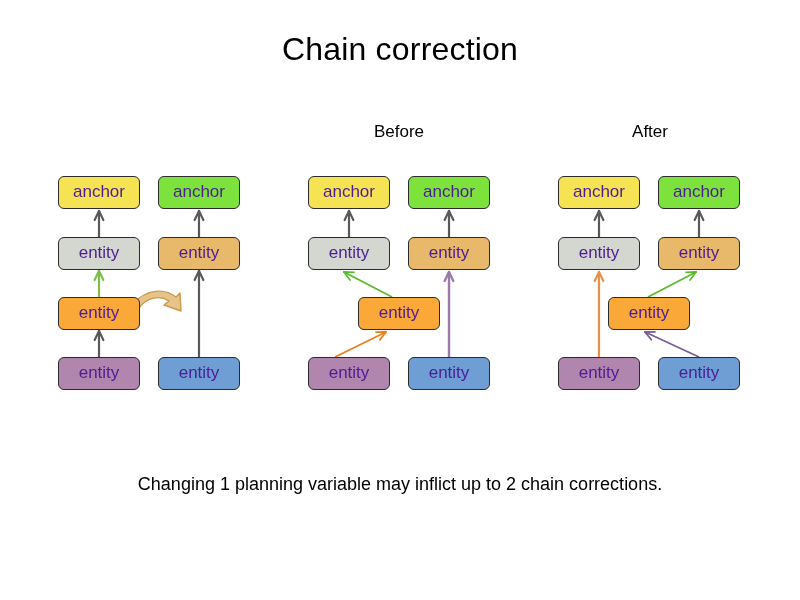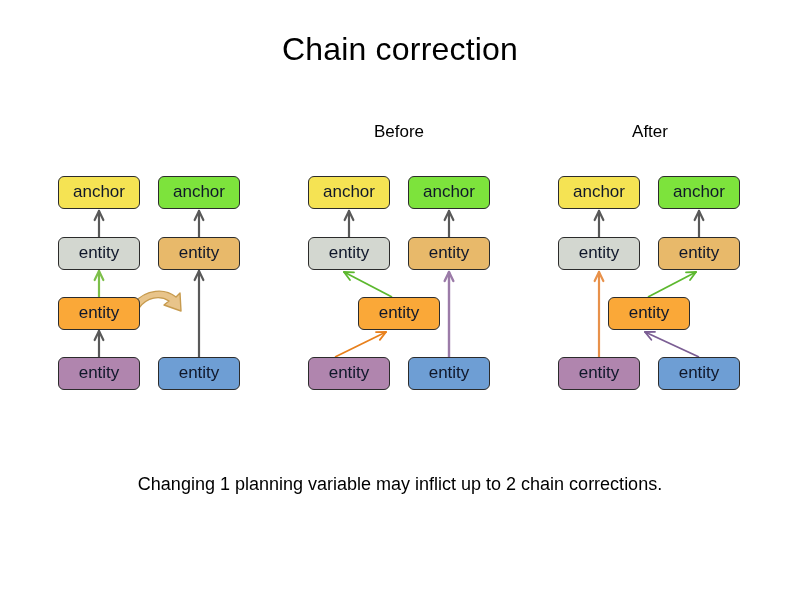--- a/index.html
+++ b/index.html
@@ -53,21 +53,21 @@
   .node {
     position: absolute;
     width: 82px;
     height: 33px;
     border: 1.4px solid #2b2b2b;
     border-radius: 6px;
     box-sizing: border-box;
     font-size: 17px;
     line-height: 30px;
     text-align: center;
-    color: #0f172a;
+    color: #4c1d95;
     white-space: nowrap;
   }
 
   svg.wires {
     position: absolute;
     left: 0; top: 0;
     width: 800px;
     height: 600px;
     overflow: visible;
     pointer-events: none;

